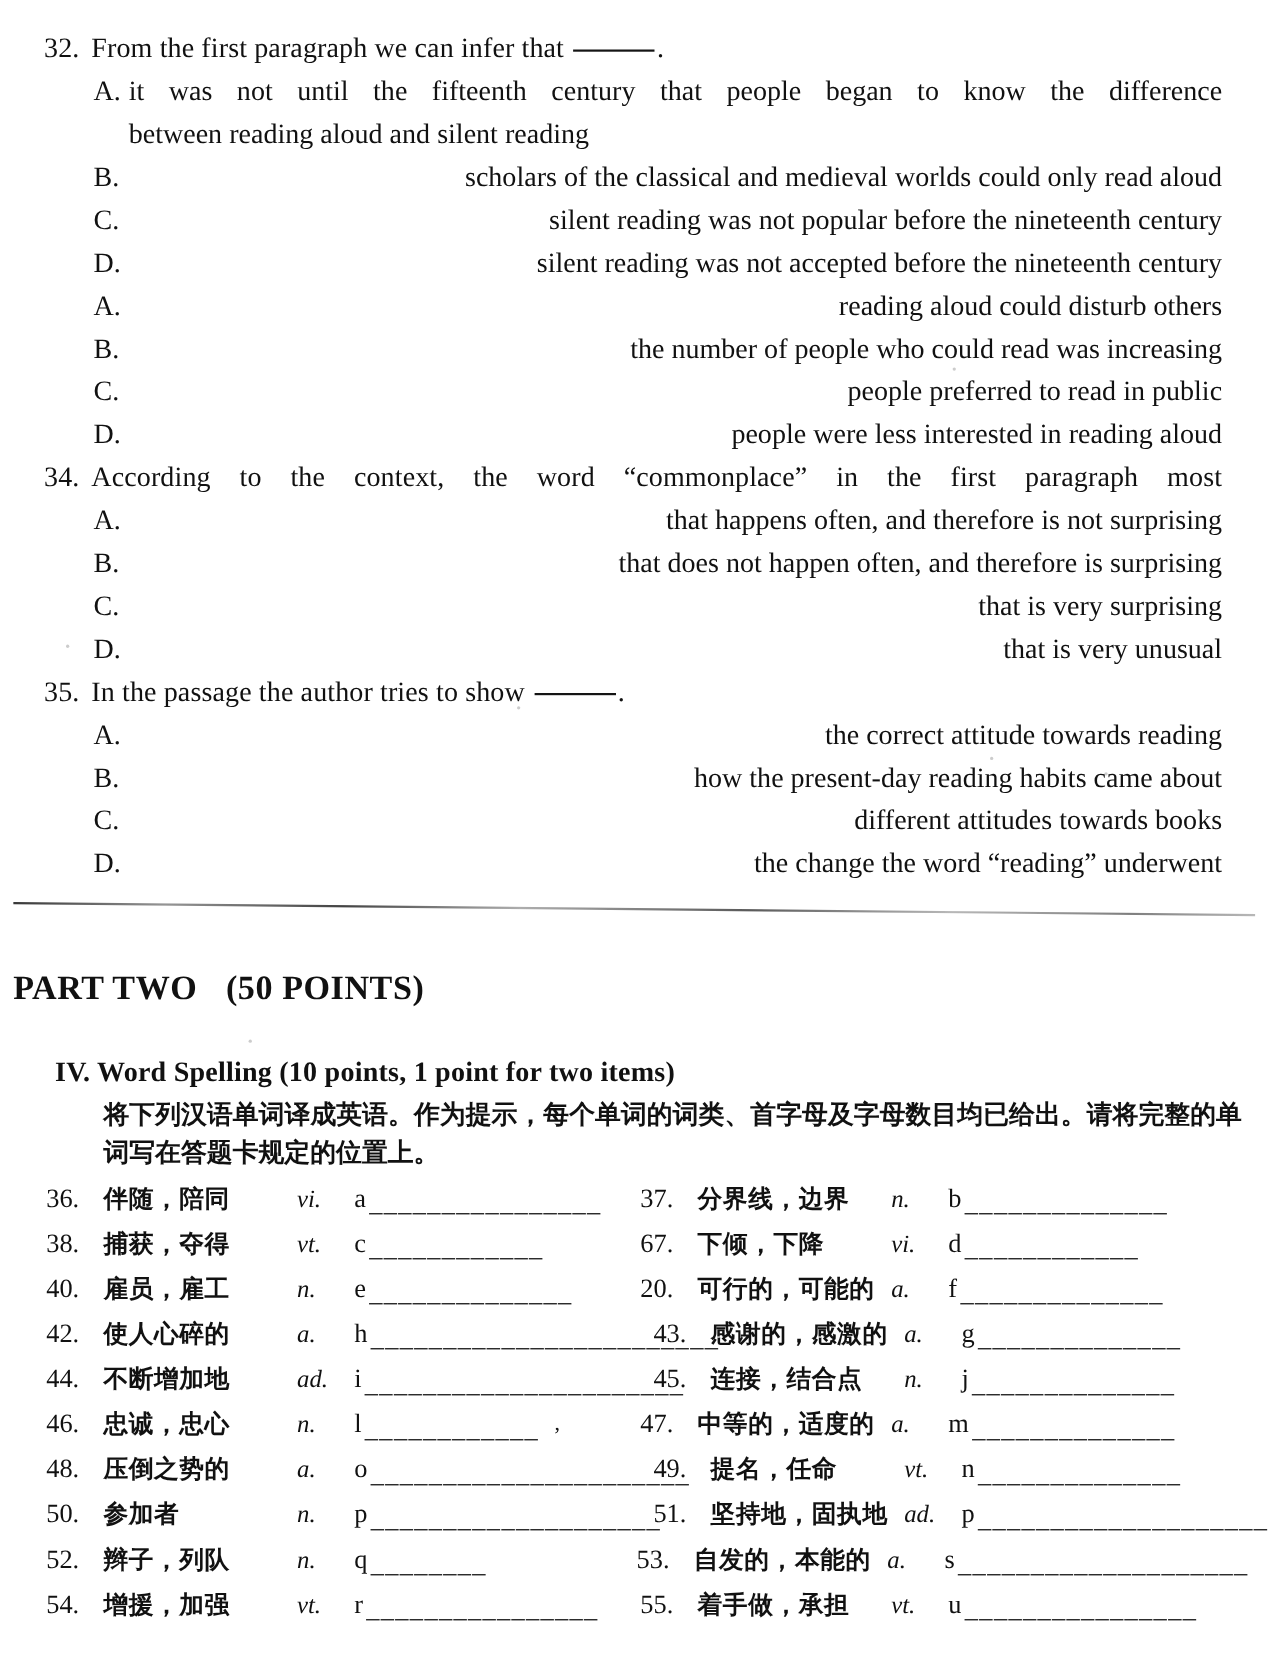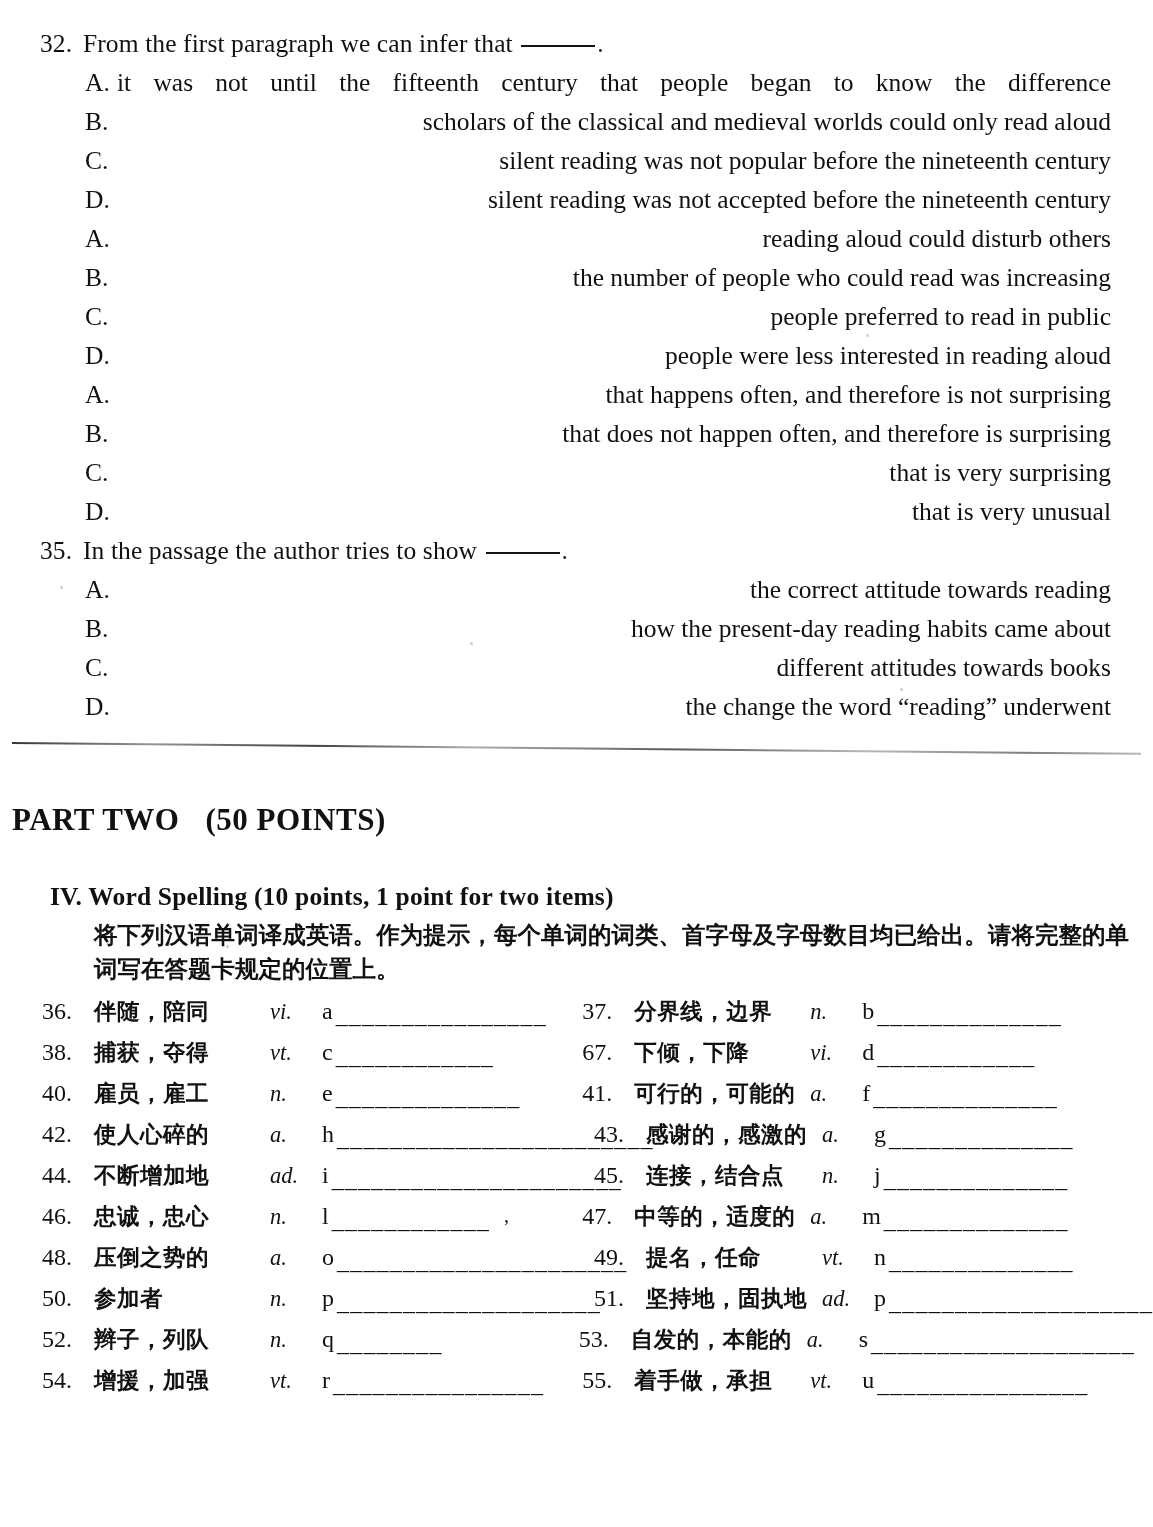--- a/index.html
+++ b/index.html
@@ -234,20 +234,21 @@
 
   <div class="qblock" id="questions">
       <div class="q-stem">
         <span class="q-num">32.</span>
         <span class="q-text"><span>From the first paragraph we can infer that</span> <span class="blankline"></span><span>.</span></span>
       </div>
       <div class="opt">
         <span class="opt-letter">A.</span>
         <span class="opt-body justify">it was not until the fifteenth century that people began to know the difference</span>
       </div>
+      <div class="opt-wrap">between reading aloud and silent reading</div>
       <div class="opt">
         <span class="opt-letter">B.</span>
         <span class="opt-body">scholars of the classical and medieval worlds could only read aloud</span>
       </div>
       <div class="opt">
         <span class="opt-letter">C.</span>
         <span class="opt-body">silent reading was not popular before the nineteenth century</span>
       </div>
       <div class="opt">
         <span class="opt-letter">D.</span>
@@ -261,20 +262,24 @@
         <span class="opt-letter">B.</span>
         <span class="opt-body">the number of people who could read was increasing</span>
       </div>
       <div class="opt">
         <span class="opt-letter">C.</span>
         <span class="opt-body">people preferred to read in public</span>
       </div>
       <div class="opt">
         <span class="opt-letter">D.</span>
         <span class="opt-body">people were less interested in reading aloud</span>
+      </div>
+      <div class="q-stem">
+        <span class="q-num">34.</span>
+        <span class="q-text justify"><span>According to the context, the word “commonplace” in the first paragraph most</span></span>
       </div>
       <div class="opt">
         <span class="opt-letter">A.</span>
         <span class="opt-body">that happens often, and therefore is not surprising</span>
       </div>
       <div class="opt">
         <span class="opt-letter">B.</span>
         <span class="opt-body">that does not happen often, and therefore is surprising</span>
       </div>
       <div class="opt">
@@ -364,21 +369,21 @@
         <div class="spell-cell left">
           <span class="sp-num">40.</span>
           <span class="sp-cn">雇员，雇工</span>
           <span class="sp-pos">n.</span>
           <span class="sp-ans">
             <span class="sp-letter">e</span>
             <span class="dashes">______________</span>
           </span>
         </div>
         <div class="spell-cell right">
-          <span class="sp-num">41.</span>
+          <span class="sp-num">20.</span>
           <span class="sp-cn">可行的，可能的</span>
           <span class="sp-pos">a.</span>
           <span class="sp-ans">
             <span class="sp-letter">f</span>
             <span class="dashes">______________</span>
           </span>
         </div>
       </div>
       <div class="spell-row">
         <div class="spell-cell left">

